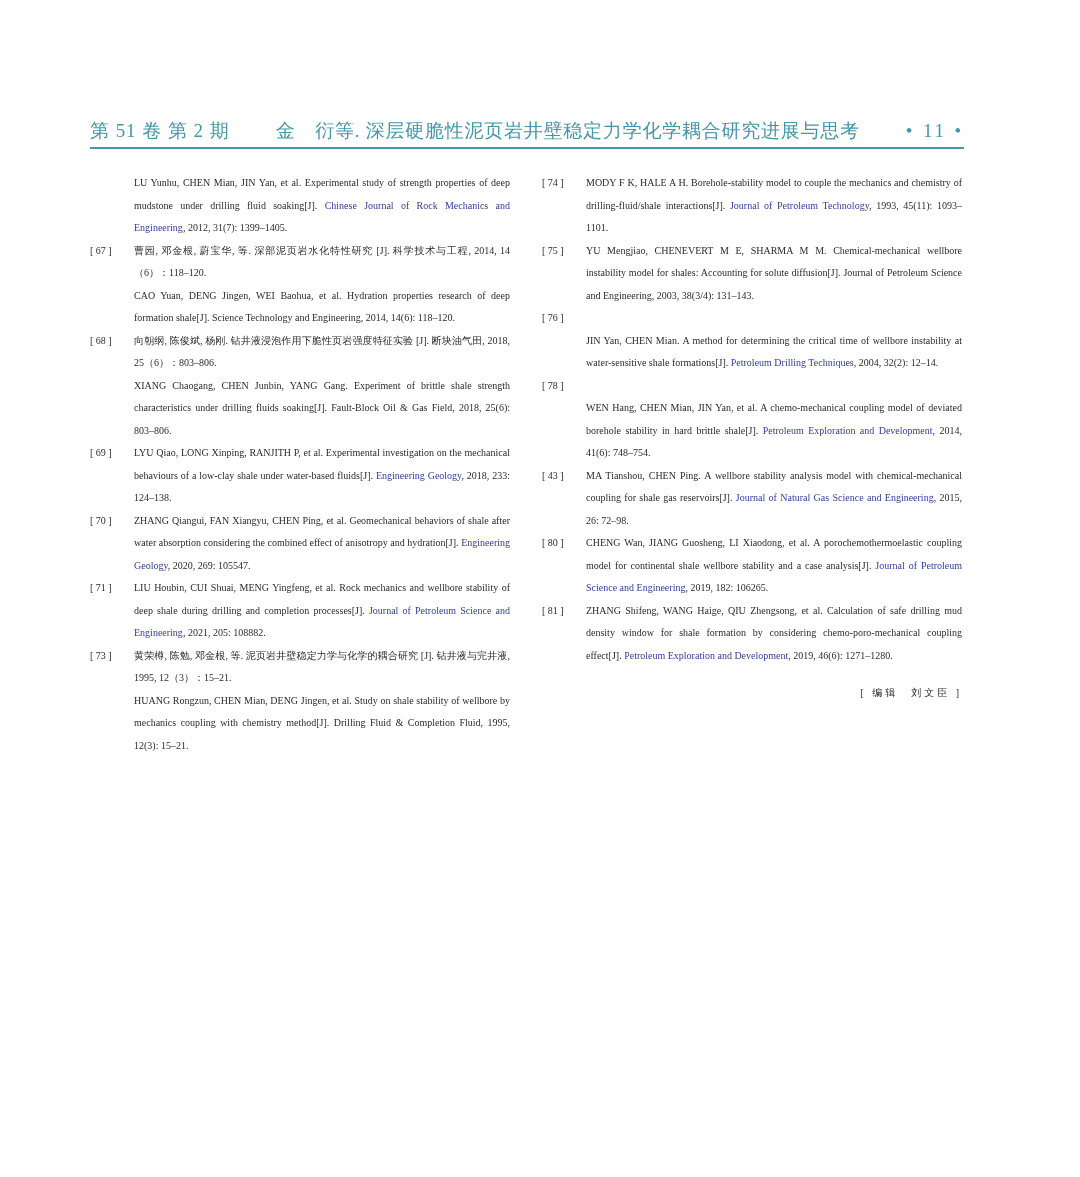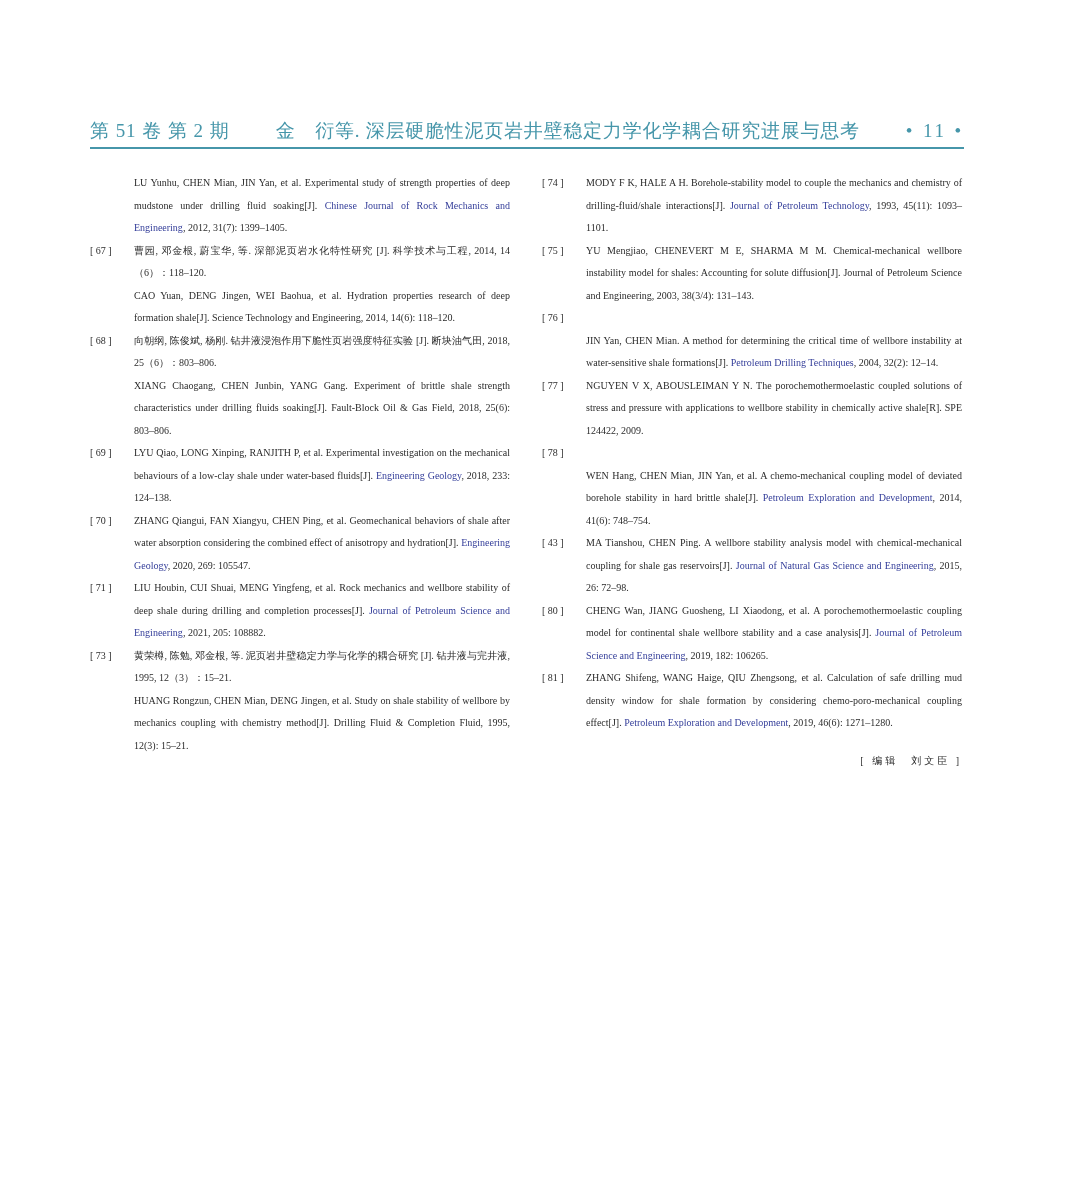--- a/index.html
+++ b/index.html
@@ -116,24 +116,20 @@
             <div class="ref-body"><span>YU Mengjiao, CHENEVERT M E, SHARMA M M. Chemical-mechanical wellbore instability model for shales: Accounting for solute diffusion[J]. Journal of Petroleum Science and Engineering, 2003, 38(3/4): 131–143.</span></div>
           </div>
           <div class="ref">
             <div class="ref-label">[ 76 ]</div>
           </div>
           <div class="ref">
             <div class="ref-label"></div>
             <div class="ref-body"><span>JIN Yan, CHEN Mian. A method for determining the critical time of wellbore instability at water-sensitive shale formations[J]. </span><span class="lnk">Petroleum Drilling Techniques</span><span>, 2004, 32(2): 12–14.</span></div>
           </div>
           <div class="ref">
-            <div class="ref-label">[ 77 ]</div>
-            <div class="ref-body"><span>NGUYEN V X, ABOUSLEIMAN Y N. The porochemothermoelastic coupled solutions of stress and pressure with applications to wellbore stability in chemically active shale[R]. SPE 124422, 2009.</span></div>
-          </div>
-          <div class="ref">
             <div class="ref-label">[ 78 ]</div>
           </div>
           <div class="ref">
             <div class="ref-label"></div>
             <div class="ref-body"><span>WEN Hang, CHEN Mian, JIN Yan, et al. A chemo-mechanical coupling model of deviated borehole stability in hard brittle shale[J]. </span><span class="lnk">Petroleum Exploration and Development</span><span>, 2014, 41(6): 748–754.</span></div>
           </div>
           <div class="ref">
             <div class="ref-label">[ 43 ]</div>
             <div class="ref-body"><span>MA Tianshou, CHEN Ping. A wellbore stability analysis model with chemical-mechanical coupling for shale gas reservoirs[J]. </span><span class="lnk">Journal of Natural Gas Science and Engineering</span><span>, 2015, 26: 72–98.</span></div>
           </div>

